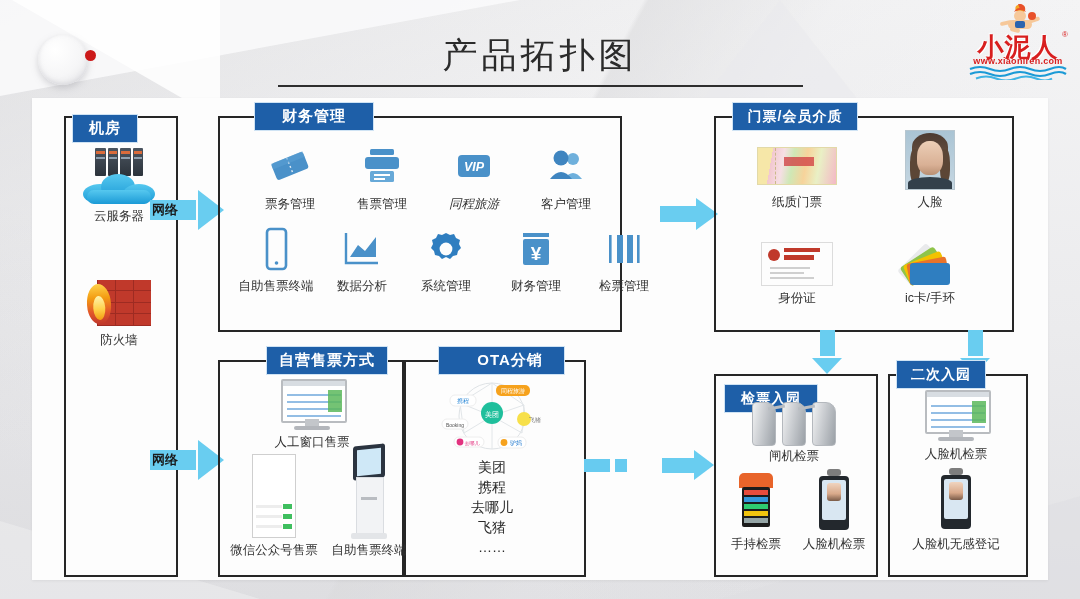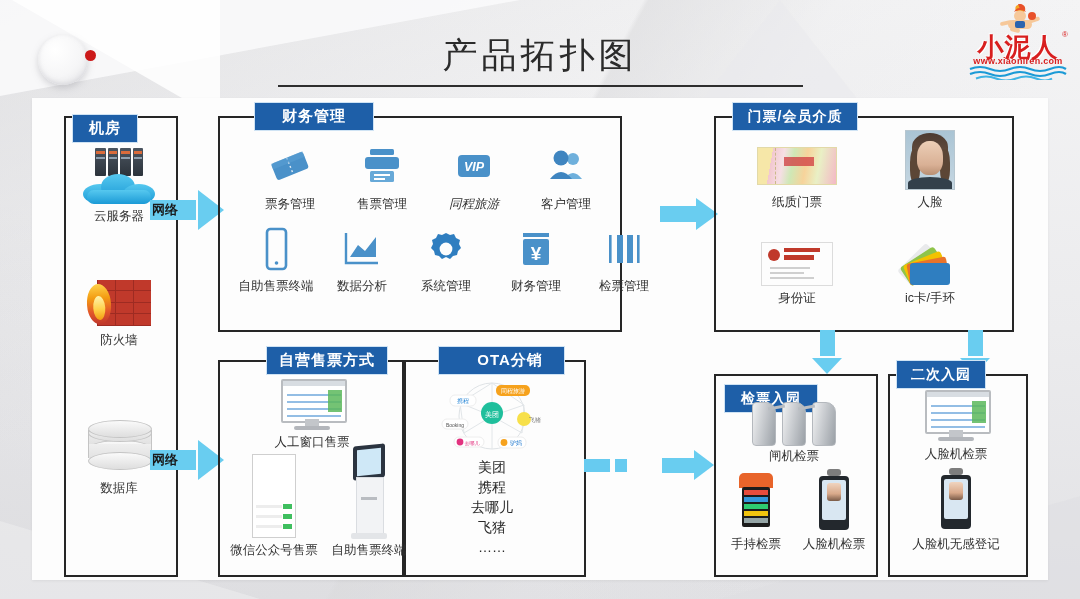--- a/index.html
+++ b/index.html
@@ -265,33 +265,20 @@
     <div class="cell" style="left:32px;top:178px;width:110px;">
       <div class="icon-wrap" style="height:56px;">
         <div class="fw">
           <div class="bricks"></div>
             <div class="flame"></div>
         </div>
       </div>
       <div class="lbl">防火墙</div>
     </div>
 
-    <div class="cell" style="left:32px;top:318px;width:110px;">
-      <div class="icon-wrap" style="height:64px;">
-        <div class="db">
-          <div class="mid" style="top:10px;height:14px;"></div>
-          <div class="ell" style="top:20px;"></div>
-          <div class="mid" style="top:24px;height:14px;"></div>
-          <div class="ell" style="top:32px;"></div>
-          <div class="ell" style="top:4px;"></div>
-          <div class="ell" style="top:0;"></div>
-        </div>
-      </div>
-      <div class="lbl">数据库</div>
-    </div>
 
     <div class="arrow-r" style="left:118px;top:92px;width:74px;height:40px;--h:20px;--w:26px;">
       <div class="shaft"></div>
         <div class="head"></div>
       <div class="atxt">网络</div>
     </div>
     <div class="arrow-r" style="left:118px;top:342px;width:74px;height:40px;--h:20px;--w:26px;">
       <div class="shaft"></div>
         <div class="head"></div>
       <div class="atxt">网络</div>

